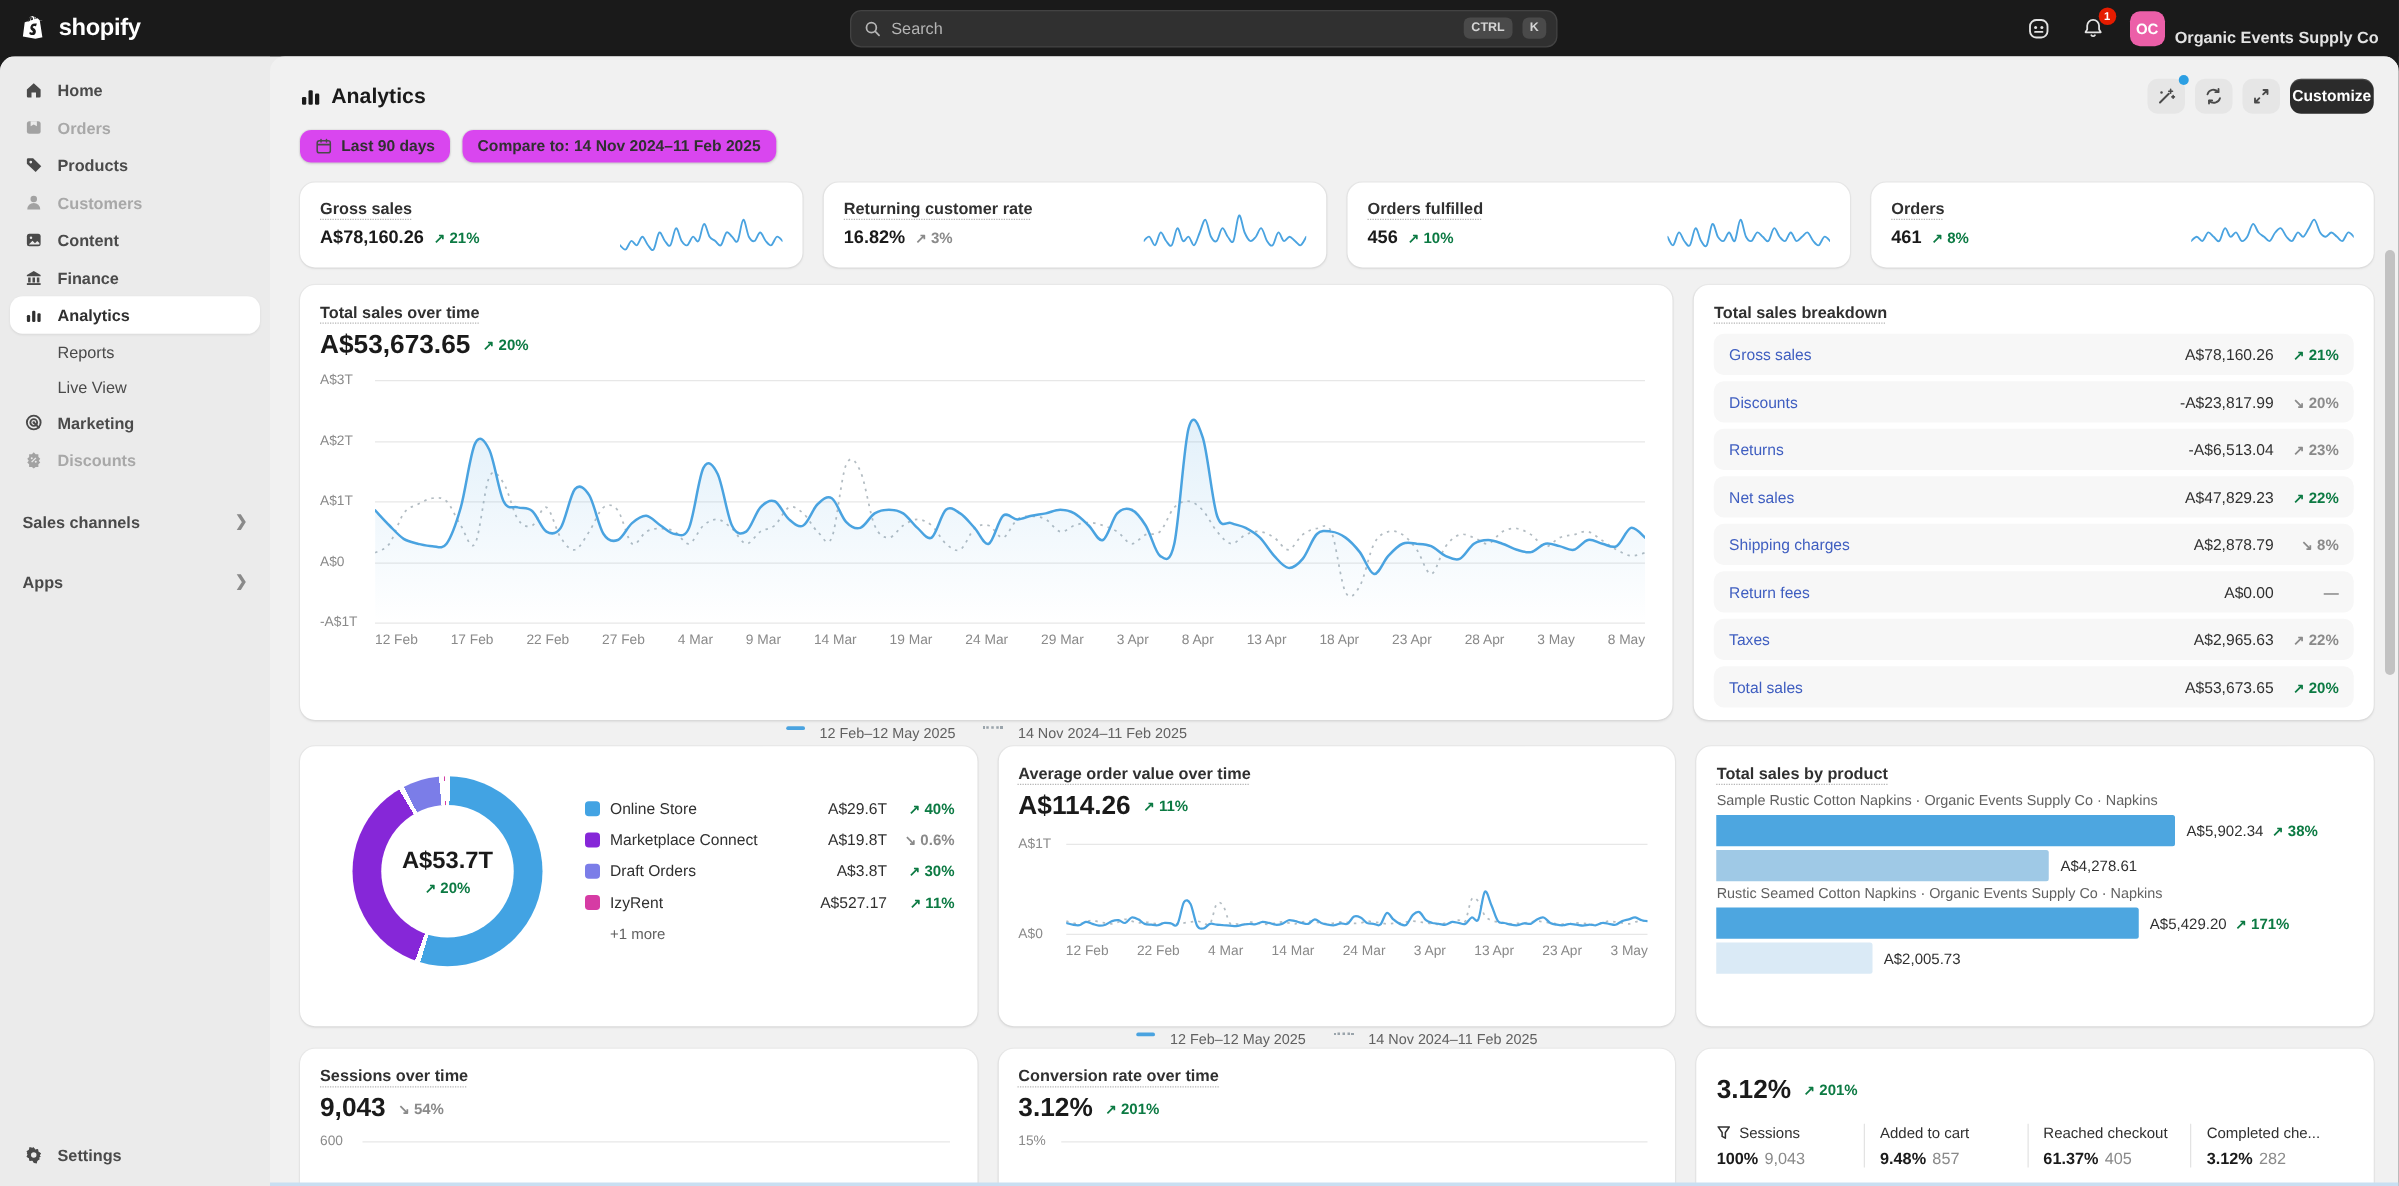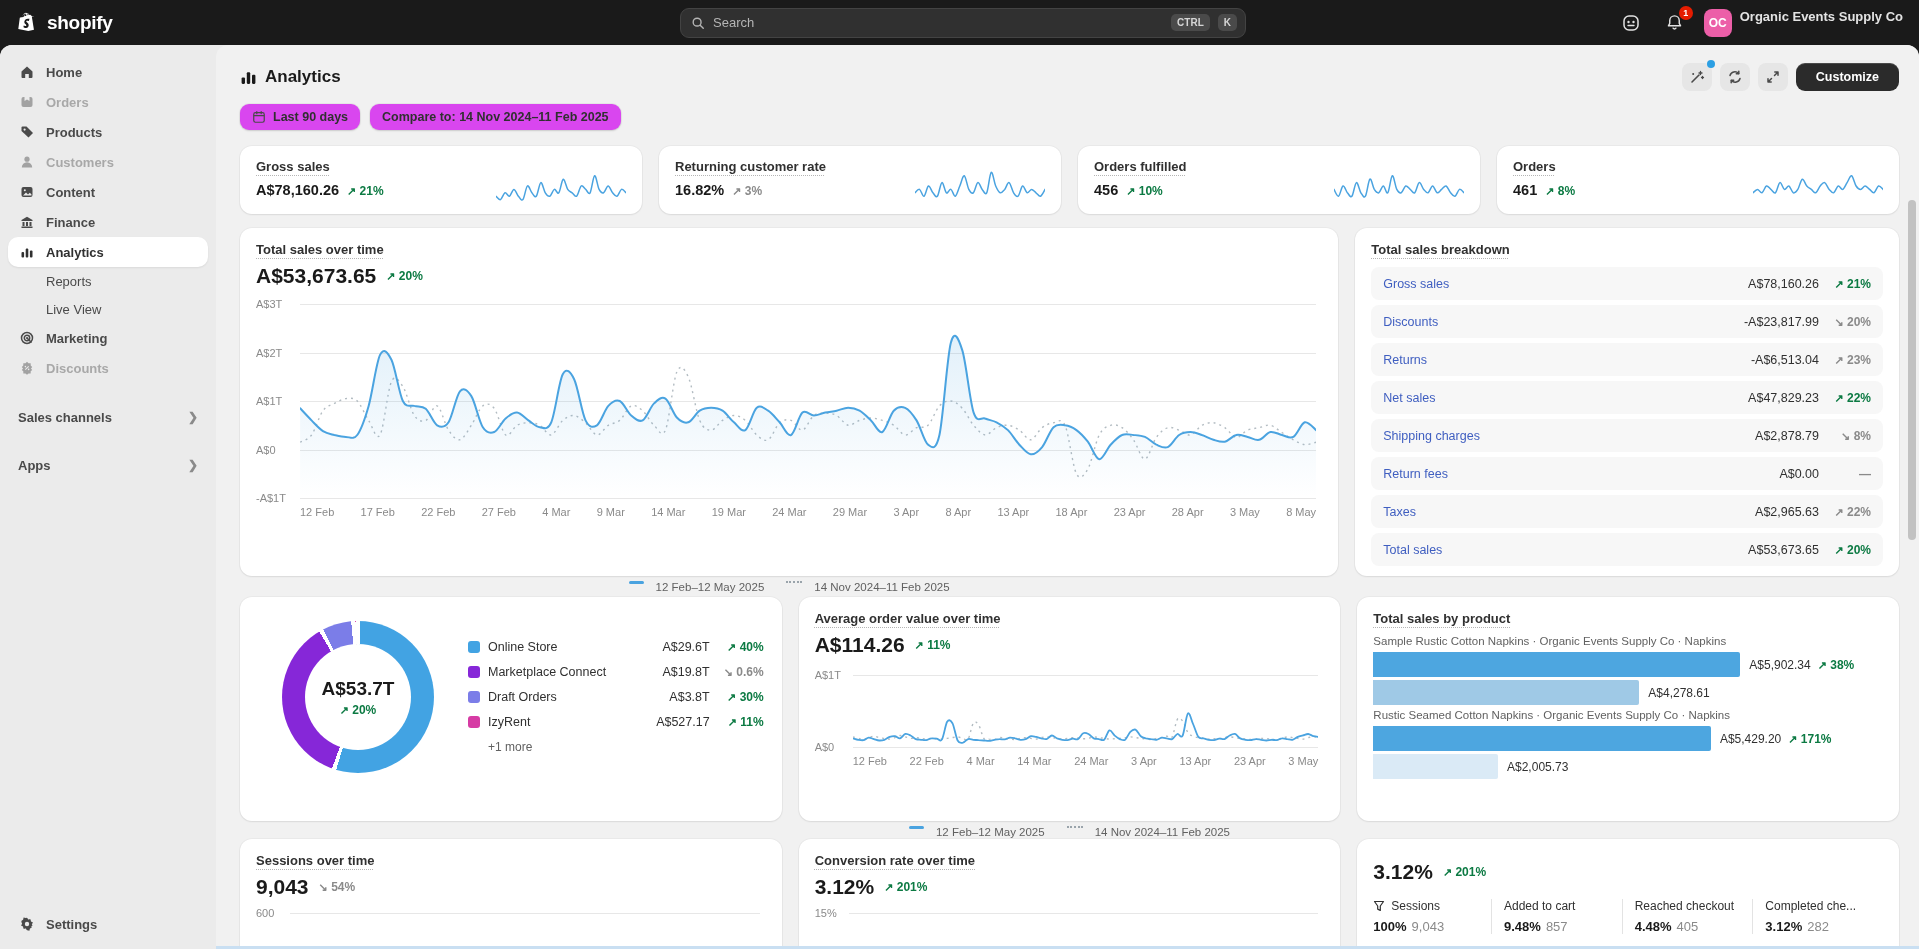--- a/index.html
+++ b/index.html
@@ -9,21 +9,21 @@
   .topbar { height:45px; background:#1a1a1a; display:flex; align-items:center; padding:0 16px; position:relative; }
   .brand { display:flex; align-items:center; gap:7px; color:#fff; font-weight:bold; font-size:19px; letter-spacing:-0.3px; }
   .brand svg { display:block; }
   .search-wrap { position:absolute; left:680px; width:566px; }
   .search-box { height:30px; background:#303030; border:1px solid #434343; border-radius:9px; display:flex; align-items:center; padding:0 8px 0 10px; color:#b5b5b5; font-size:13px; gap:8px; }
   .search-box .grow { flex:1; }
   .kbd { background:#4a4a4a; color:#d5d5d5; font-size:10px; font-weight:bold; border-radius:5px; padding:3px 6px; }
   .top-right { margin-left:auto; display:flex; align-items:center; gap:14px; }
   .top-icon-btn { width:30px; height:30px; border-radius:8px; display:flex; align-items:center; justify-content:center; position:relative; cursor:pointer; }
   .notif-badge { position:absolute; top:-2px; right:-3px; background:#e51c00; color:#fff; font-size:9px; font-weight:bold; min-width:14px; height:14px; border-radius:8px; display:flex; align-items:center; justify-content:center; padding:0 3px; }
-  .account { display:flex; align-items:flex-start; gap:8px; cursor:pointer; }
+  .account { display:flex; align-items:flex-end; gap:8px; cursor:pointer; }
   .avatar { width:28px; height:28px; border-radius:8px; background:#ec5fa8; color:#fff; font-size:12px; font-weight:bold; display:flex; align-items:center; justify-content:center; }
   .account-name { color:#e3e3e3; font-size:13px; font-weight:600; white-space:nowrap; }
 
   
   .workspace { display:flex; height:904px; background:#ebebeb; border-radius:12px 12px 0 0; overflow:hidden; }
   .sidebar { width:216px; background:#ebebeb; padding:12px 8px 0 8px; display:flex; flex-direction:column; font-size:13px; color:#303030; }
   .nav-item { height:30px; display:flex; align-items:center; gap:10px; padding:0 10px; border-radius:10px; cursor:pointer; font-weight:600; color:#4a4a4a; }
   .nav-item .ic { width:18px; height:18px; display:flex; align-items:center; justify-content:center; }
   .nav-item.active { background:#fff; color:#303030; box-shadow:0 1px 2px rgba(0,0,0,.08); }
   .nav-item.disabled { color:#a8a8a8; }
@@ -34,21 +34,21 @@
   .sidebar-bottom { margin-top:auto; padding:8px 0 10px 0; }
 
   .main { flex:1; background:#f1f1f1; border-radius:12px 0 0 0; padding:18px 20px 0 24px; overflow:hidden; position:relative; }
 
   
   .page-head { display:flex; align-items:center; }
   .page-title { display:flex; align-items:center; gap:8px; font-size:17px; font-weight:bold; color:#1a1a1a; }
   .head-actions { margin-left:auto; display:flex; align-items:center; gap:8px; }
   .ghost-btn { width:30px; height:28px; border-radius:8px; background:#e6e6e6; display:flex; align-items:center; justify-content:center; cursor:pointer; position:relative; }
   .blue-dot { position:absolute; top:-3px; right:-3px; width:8px; height:8px; border-radius:50%; background:#2c9fe3; }
-  .customize-btn { background:#2b2b2b; color:#fff; font-size:12.5px; font-weight:600; border:none; border-radius:9px; padding:7px 20px; cursor:pointer; box-shadow:inset 0 1px 0 rgba(255,255,255,.15); }
+  .customize-btn { background:#2b2b2b; color:#fff; font-size:12.5px; font-weight:600; border:none; border-radius:9px; padding:7px 2px; cursor:pointer; box-shadow:inset 0 1px 0 rgba(255,255,255,.15); }
 
   
   .filters { display:flex; gap:10px; margin-top:13px; }
   .pill { background:#d946ef; border-radius:9px; box-shadow:0 1px 2px rgba(0,0,0,.12), 0 0 0 1px rgba(0,0,0,.04); font-size:12.5px; font-weight:600; color:#303030; padding:6px 12px; display:flex; align-items:center; gap:7px; cursor:pointer; }
 
   
   .card { background:#fff; border-radius:12px; box-shadow:0 1px 2px rgba(0,0,0,.07), 0 0 0 1px rgba(0,0,0,.03); }
   .card-title { font-size:13px; font-weight:600; color:#303030; }
   .card-title .u { text-decoration:underline dotted #b5b5b5 1px; text-underline-offset:3.5px; cursor:pointer; }
   .delta { font-size:12px; font-weight:600; white-space:nowrap; }
@@ -663,21 +663,21 @@
           <div class="fstep">
             <div class="fstep-label">
                 <span>Added to cart</span>
               </div>
             <div class="fstep-vals"><span class="fstep-pct">9.48%</span><span class="fstep-count">857</span></div>
           </div>
           <div class="fstep">
             <div class="fstep-label">
                 <span>Reached checkout</span>
               </div>
-            <div class="fstep-vals"><span class="fstep-pct">4.48%</span><span class="fstep-count">405</span></div>
+            <div class="fstep-vals"><span class="fstep-pct">61.37%</span><span class="fstep-count">405</span></div>
           </div>
           <div class="fstep">
             <div class="fstep-label">
                 <span>Completed che...</span>
               </div>
             <div class="fstep-vals"><span class="fstep-pct">3.12%</span><span class="fstep-count">282</span></div>
           </div>
         </div>
       </div>
     </div>

